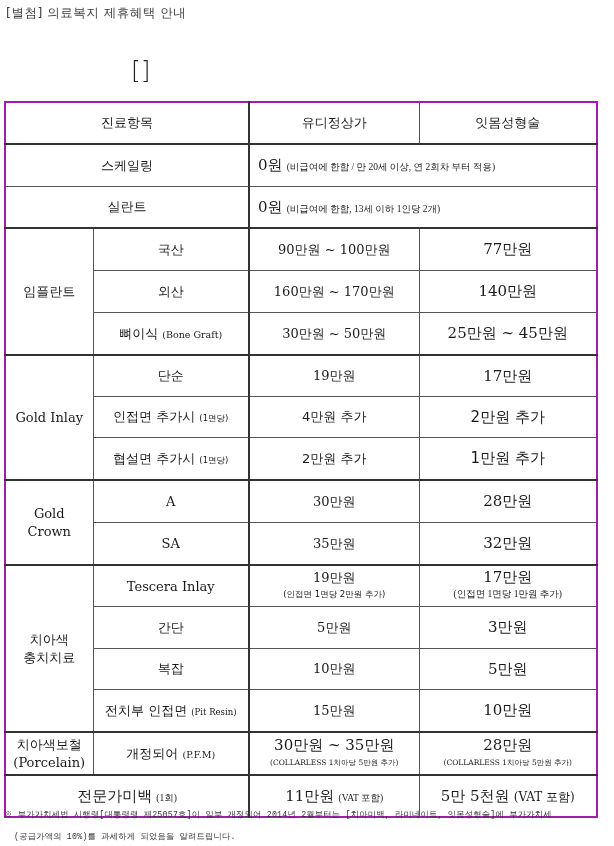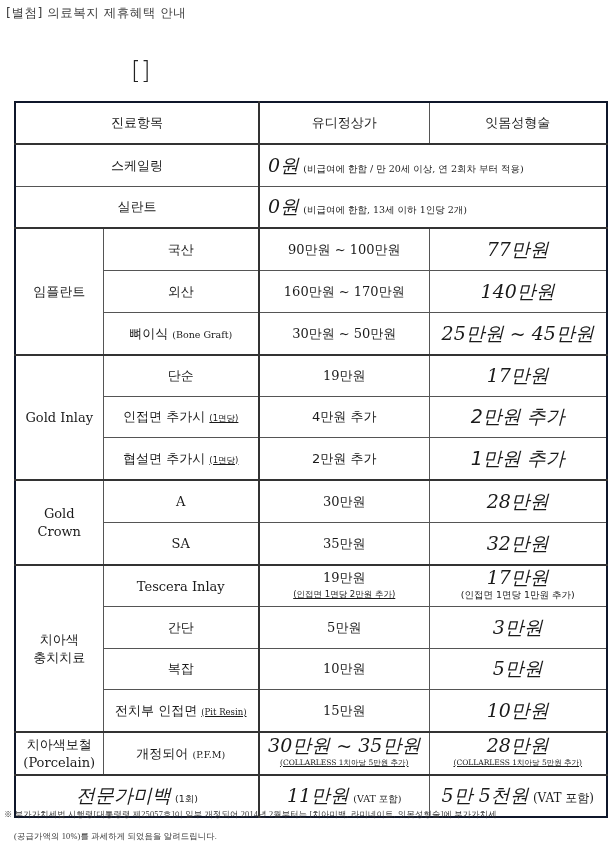--- a/index.html
+++ b/index.html
@@ -17,44 +17,44 @@
       position: absolute; left: 131px; top: 52px; width: 360px; height: 36px;
       display: flex; align-items: center;
       font-family: "DejaVu Sans", sans-serif; font-size: 23px; color: #222;
     }
     .org-title .bracket { font-weight: 300; font-size: 25px; }
     .org-title .name {
       flex: 1; text-align: center; letter-spacing: 3px;
       border-bottom: 1px solid #222; margin: 0 4px; padding-bottom: 1px;
     }
     table.price {
-      position: absolute; left: 14px; top: 101px;
+      position: absolute; left: 4px; top: 101px;
       width: 592px; border-collapse: collapse;
-      border: 2px solid #0f172a;
+      border: 2px solid #a21caf;
       font-size: 13px; table-layout: fixed;
     }
     table.price td, table.price th {
       border: 1px solid #555; padding: 0 8px; font-weight: normal;
       vertical-align: middle;
     }
     table.price .thickv { border-right: 2px solid #333; }
     table.price .thickh td, table.price .thickh th { border-top: 2px solid #333; }
     col.c1 { width: 88px; } col.c2 { width: 156px; } col.c3 { width: 170px; } col.c4 { width: 178px; }
     .center { text-align: center; }
     .right { text-align: center; }
     .left { text-align: left; }
     .hdr th { height: 40px; font-family: "DejaVu Sans", sans-serif; font-size: 13px; }
     .r41 td { height: 40px; }
     .r42 td { height: 41px; margin-top: 36px; }
     .sans { font-family: "DejaVu Sans", sans-serif; }
-    .small { font-size: 9.5px; }
-    .tiny { font-size: 8.5px; text-decoration: underline; }
-    .bold { font-size: 19px; font-style: italic; }
+    .small { font-size: 9.5px; font-family: Liberation Serif, serif; }
+    .tiny { font-size: 8.5px; }
+    .bold { font-size: 15px; }
     .note {
-      position: absolute; left: 4px; font-family: Liberation Serif, serif;
+      position: absolute; left: 4px; font-family: Liberation Mono, monospace;
       font-size: 8.3px; color: #333; letter-spacing: 0.2px; text-align: right;
     }
     .stack { line-height: 18px; }
     .stack .sub { display: block; }
   </style>
 </head>
 <body>
 
 <div class="attach-title">[별첨] 의료복지 제휴혜택 안내</div>
 

